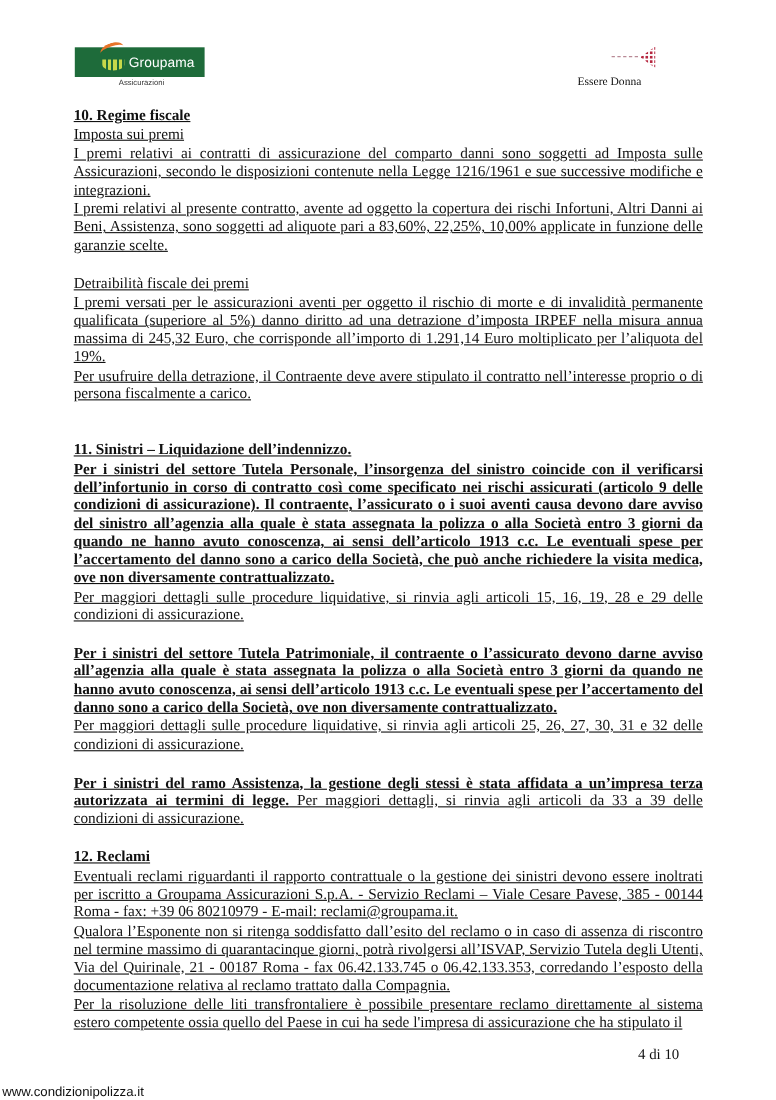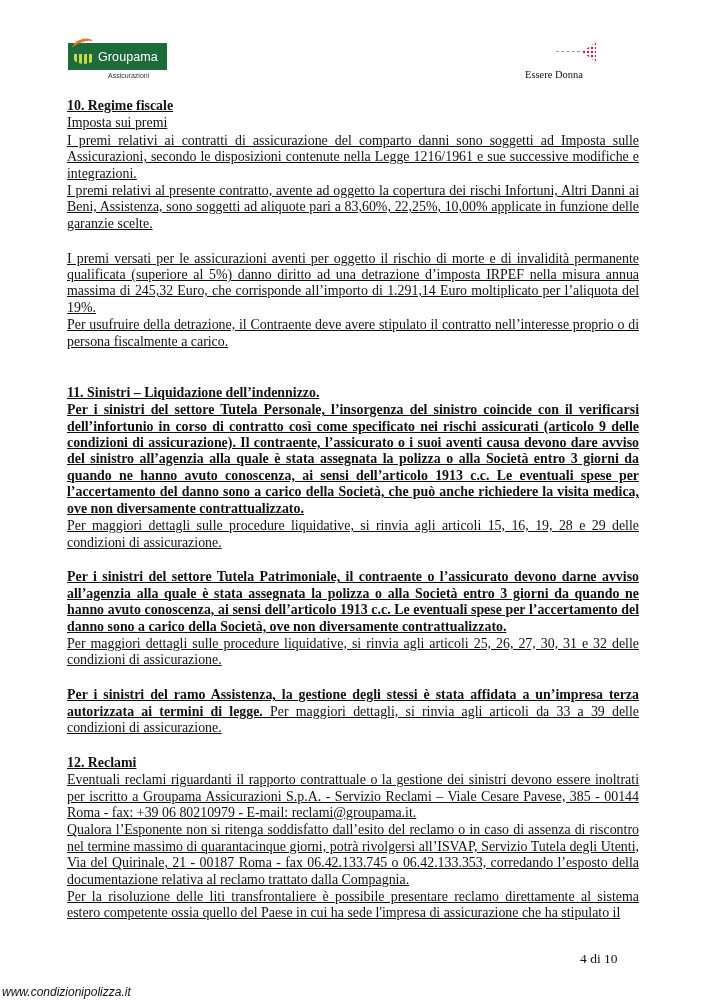--- a/index.html
+++ b/index.html
@@ -1,19 +1,19 @@
 <!DOCTYPE html>
 <html><head>
   <meta charset="utf-8">
   <style>
     html, body { margin: 0; padding: 0; background: #ffffff; }
     body { width: 705px; height: 1000px; position: relative; overflow: hidden;
            font-family: "Liberation Serif", "DejaVu Serif", serif; color: #111; }
     .logo { position: absolute; left: 68px; top: 43px; width: 99px; height: 27px;
-            background: #1e6b3a; display: flex; align-items: center; }
+            background: #1e6b3a; display: flex; align-items: center; padding-left: 19px; }
     .logo .mark { position: relative; width: 30px; height: 27px; }
     .logo .arc { position: absolute; left: 4px; top: -4px; width: 22px; height: 10px;
                  border-top: 3px solid #e8742a; border-radius: 50% 50% 0 0; transform: rotate(-18deg); }
     .logo .field { position: absolute; left: 6px; top: 11px; width: 20px; height: 10px;
                    background: repeating-linear-gradient(90deg, #c8d84a 0 3px, #1e6b3a 3px 5px);
                    border-radius: 0 0 50% 50%; }
     .logo .name { font-family: "Liberation Sans", "DejaVu Sans", sans-serif; color: #fff;
                   font-size: 12.5px; letter-spacing: 0.1px; }
     .logo-sub { position: absolute; left: 108px; top: 72px; font-family: "Liberation Sans", "DejaVu Sans", sans-serif;
                 font-size: 7px; color: #333; }
@@ -28,21 +28,21 @@
 
     .content { position: absolute; left: 66px; top: 97px; width: 574px; font-size: 13.9px; line-height: 16.4px; }
     .content p { margin: 1px; text-align: justify; text-decoration: underline; }
     .u { text-decoration: underline; }
     .b { font-weight: bold; }
     .gap { height: 16.4px; }
     .sect-c { text-decoration: underline; text-decoration-color: #888; }
 
     .page-num { position: absolute; left: 580px; top: 951px; font-size: 13.5px; }
     .footer-url { position: absolute; left: 2px; top: 985px; font-family: "Liberation Sans", "DejaVu Sans", sans-serif;
-                  font-size: 12px; color: #111; font-style: italic; }
+                  font-size: 12px; color: #111; }
   </style>
 </head>
 <body>
 
 <div class="logo">
   <div class="mark">
     <div class="arc"></div>
     <div class="field"></div>
   </div>
   <span class="name">Groupama</span>
@@ -54,20 +54,21 @@
   <div class="dots"></div>
 </div>
 <div class="header-right">Essere Donna</div>
 
 <div class="content">
   <p class="b u">10. Regime fiscale</p>
   <p class="u">Imposta sui premi</p>
   <p>I premi relativi ai contratti di assicurazione del comparto danni sono soggetti ad Imposta sulle Assicurazioni, secondo le disposizioni contenute nella Legge 1216/1961 e sue successive modifiche e integrazioni.</p>
   <p>I premi relativi al presente contratto, avente ad oggetto la copertura dei rischi Infortuni, Altri Danni ai Beni, Assistenza, sono soggetti ad aliquote pari a 83,60%, 22,25%, 10,00% applicate in funzione delle garanzie scelte.</p>
   <div class="gap"></div>
+  <p class="u">Detraibilità fiscale dei premi</p>
   <p>I premi versati per le assicurazioni aventi per oggetto il rischio di morte e di invalidità permanente qualificata (superiore al 5%) danno diritto ad una detrazione d’imposta IRPEF nella misura annua massima di 245,32 Euro, che corrisponde all’importo di 1.291,14 Euro moltiplicato per l’aliquota del 19%.</p>
   <p>Per usufruire della detrazione, il Contraente deve avere stipulato il contratto nell’interesse proprio o di persona fiscalmente a carico.</p>
   <div class="gap"></div>
   <div class="gap"></div>
   <p class="b u">11. Sinistri – Liquidazione dell’indennizzo.</p>
   <p class="b">Per i sinistri del settore Tutela Personale, l’insorgenza del sinistro coincide con il verificarsi dell’infortunio in corso di contratto così come specificato nei rischi assicurati (articolo 9 delle condizioni di assicurazione). Il contraente, l’assicurato o i suoi aventi causa devono dare avviso del sinistro all’agenzia alla quale è stata assegnata la polizza o alla Società entro 3 giorni da quando ne hanno avuto conoscenza, ai sensi dell’articolo 1913 c.c. Le eventuali spese per l’accertamento del danno sono a carico della Società, che può anche richiedere la visita medica, ove non diversamente contrattualizzato.</p>
   <p>Per maggiori dettagli sulle procedure liquidative, si rinvia agli articoli 15, 16, 19, 28 e 29 delle condizioni di assicurazione.</p>
   <div class="gap"></div>
   <p class="b">Per i sinistri del settore Tutela Patrimoniale, il contraente o l’assicurato devono darne avviso all’agenzia alla quale è stata assegnata la polizza o alla Società entro 3 giorni da quando ne hanno avuto conoscenza, ai sensi dell’articolo 1913 c.c. Le eventuali spese per l’accertamento del danno sono a carico della Società, ove non diversamente contrattualizzato.</p>
   <p>Per maggiori dettagli sulle procedure liquidative, si rinvia agli articoli 25, 26, 27, 30, 31 e 32 delle condizioni di assicurazione.</p>

